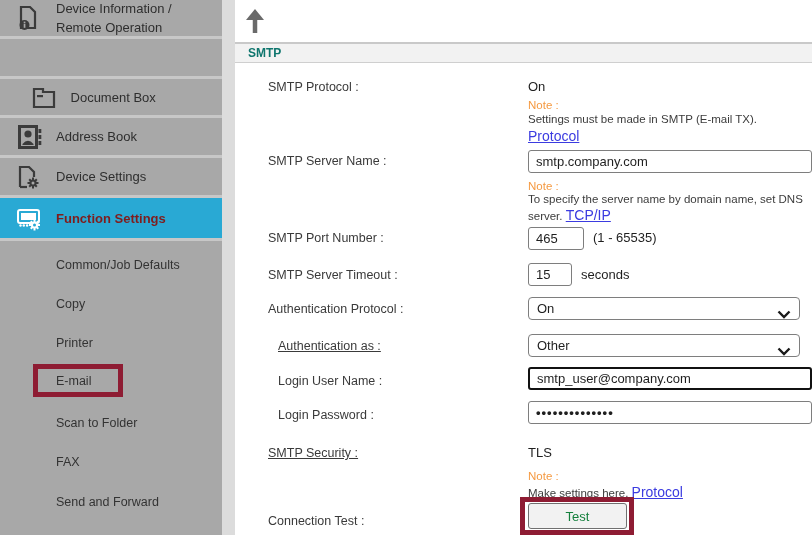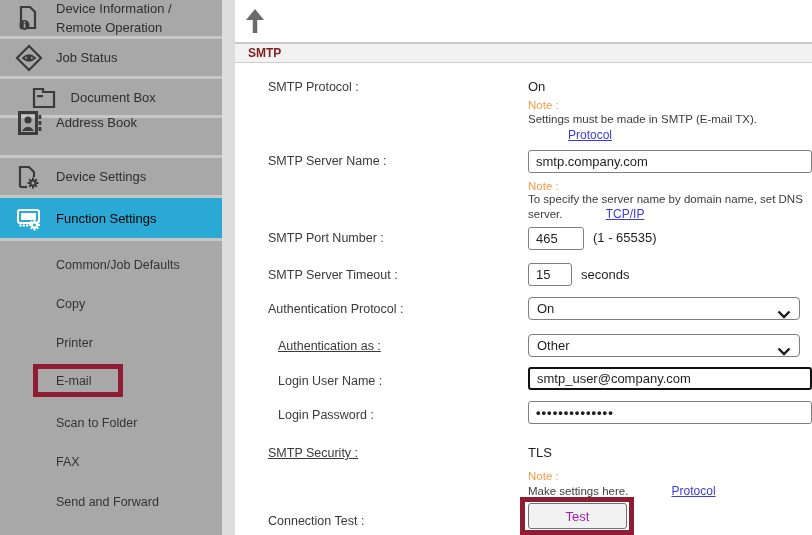--- a/index.html
+++ b/index.html
@@ -7,60 +7,60 @@
   .stage{ position:relative; width:812px; height:535px; overflow:hidden;
           font-family:"Liberation Sans", sans-serif; background:#fff; }
 
   
   .sidebar{ position:absolute; left:0; top:0; width:222px; height:535px; background:#a8a8a8; }
   .sep{ position:absolute; left:0; width:222px; height:3px; background:#c7c7c7; }
   .nav-item{ position:absolute; left:0; width:222px; display:flex; align-items:center; cursor:pointer; }
   .nav-item .ic{ width:36px; margin-left:11px; display:flex; justify-content:center; align-items:center; }
   .nav-label{ margin-left:9px; font-size:13px; color:#2e2e2e; line-height:19px; width:158px; }
   .nav-item.active{ background:#29a9d4; }
-  .nav-item.active .nav-label{ color:#000000; font-weight:normal; }
+  .nav-item.active .nav-label{ color:#7f1d1d; font-weight:bold; }
   .sub-item{ position:absolute; left:56px; font-size:12.5px; color:#333; cursor:pointer; white-space:nowrap; }
   .gapstrip{ position:absolute; left:222px; top:0; width:13px; height:535px; background:#dcdcdc; }
 
   
   .annot{ position:absolute; border:5px solid #8e1c33; background:transparent; z-index:50; pointer-events:none; }
 
   
   .main{ position:absolute; left:235px; top:0; width:577px; height:535px; background:#fff; }
   .page-head{ position:absolute; left:8px; top:8px; display:flex; align-items:center; }
   .page-title{ margin-left:12px; font-size:15.5px; font-weight:bold; color:#1c1c1c; }
   .section-bar{ position:absolute; left:0; top:42px; width:577px; height:21px; background:#f2f2f2;
                 border-top:2px solid #c9c9c9; border-bottom:1px solid #cfcfcf;
                 display:flex; align-items:center; }
-  .section-title{ margin-left:13px; font-size:12px; font-weight:bold; color:#7f1d1d; }
+  .section-title{ margin-left:13px; font-size:12px; font-weight:bold; color:#0f766e; }
 
   .flabel{ position:absolute; left:33px; font-size:12.5px; color:#3a3a3a; white-space:nowrap; }
   .flabel.indent{ left:43px; }
   .fvalue{ position:absolute; left:293px; font-size:13px; color:#1f1f1f; white-space:nowrap; }
 
   .note-title{ position:absolute; left:293px; font-size:11.5px; color:#f59a42; white-space:nowrap; }
   .note-text{ position:absolute; left:293px; font-size:11.5px; color:#3c3c3c; white-space:nowrap; }
-  .note-link{ color:#3b3be0; text-decoration:underline; cursor:pointer; font-size:12px;margin-left:40px; }
+  .note-link{ color:#3b3be0; text-decoration:underline; cursor:pointer; font-size:14px; }
   .note-link.block{ position:absolute; left:293px; }
 
   .txt-input{ position:absolute; left:293px; height:23px; border:1px solid #7e7e7e; border-radius:3px;
               background:#fff; font-family:"Liberation Sans",sans-serif; font-size:13px; color:#1f1f1f;
               padding:0 7px; }
   .txt-input.full{ width:284px; }
   .txt-input.focused{ border:2px solid #111; }
   .suffix{ position:absolute; font-size:13px; color:#1f1f1f; white-space:nowrap; }
 
   .select-box{ position:absolute; left:293px; width:272px; height:23px; border:1px solid #7e7e7e;
                border-radius:4px; background:#fff; display:flex; align-items:center; cursor:pointer; }
   .select-box .sel-val{ margin-left:8px; font-size:13px; color:#1f1f1f; }
   .select-box .chev{ position:absolute; right:8px; top:7px; }
 
   .test-btn{ position:absolute; left:293px; top:503px; width:99px; height:26px; background:#f2f2f2;
              border:1px solid #707070; border-radius:3px; font-family:"Liberation Sans",sans-serif;
-             font-size:13px; color:#a21caf; cursor:pointer; }
+             font-size:13px; color:#15803d; cursor:pointer; }
   .pwd{ letter-spacing:1px; font-weight:bold; }
 </style>
 </head>
 <body>
 
 <div class="stage">
 
   <div class="sidebar">
 
     <div class="nav-item" style="top:0;height:36px;">
@@ -69,44 +69,34 @@
           <path d="M7 4 H16 L21 9 V25 H7 Z" fill="none" stroke="#3b3b3b" stroke-width="2.2"></path>
           <circle cx="10.5" cy="22" r="5" fill="#3b3b3b"></circle>
           <rect x="9.7" y="20.8" width="1.7" height="4" fill="#a8a8a8"></rect>
           <rect x="9.7" y="18.6" width="1.7" height="1.6" fill="#a8a8a8"></rect>
         </svg>
       </span>
       <span class="nav-label">Device Information / Remote Operation</span>
     </div>
     <div class="sep" style="top:36px;"></div>
 
-    <div class="nav-item" style="top:39px;height:37px;">
-      <span class="ic">
-        <svg width="30" height="30" viewBox="0 0 30 30">
-          <polygon points="15,3 27,15 15,27 3,15" fill="none" stroke="#3b3b3b" stroke-width="2.2"></polygon>
-          <path d="M9 15 Q15 9.5 21 15 Q15 20.5 9 15 Z" fill="none" stroke="#3b3b3b" stroke-width="1.8"></path>
-          <circle cx="15" cy="15" r="2.4" fill="#3b3b3b"></circle>
-        </svg>
-      </span>
-      <span class="nav-label">Job Status</span>
-    </div>
     <div class="sep" style="top:76px;"></div>
 
     <div class="nav-item" style="top:79px;height:36px;padding-left:16px;">
       <span class="ic">
         <svg width="30" height="30" viewBox="0 0 30 30">
           <path d="M5 25 V7 H14 V10 H25 V25 Z" fill="none" stroke="#3b3b3b" stroke-width="2.2"></path>
           <rect x="8" y="13" width="6" height="2.2" fill="#3b3b3b"></rect>
         </svg>
       </span>
       <span class="nav-label">Document Box</span>
     </div>
     <div class="sep" style="top:115px;"></div>
 
-    <div class="nav-item" style="top:104px;height:37px;">
+    <div class="nav-item" style="top:118px;height:37px;">
       <span class="ic">
         <svg width="30" height="30" viewBox="0 0 30 30">
           <rect x="5.5" y="4.5" width="17" height="21" fill="none" stroke="#3b3b3b" stroke-width="3"></rect>
           <circle cx="14" cy="12" r="3.6" fill="#3b3b3b"></circle>
           <path d="M8.5 22 Q14 15.5 19.5 22 L19.5 23 H8.5 Z" fill="#3b3b3b"></path>
           <rect x="24.5" y="7" width="2.8" height="4" fill="#3b3b3b"></rect>
           <rect x="24.5" y="13" width="2.8" height="4" fill="#3b3b3b"></rect>
           <rect x="24.5" y="19" width="2.8" height="4" fill="#3b3b3b"></rect>
         </svg>
       </span>

